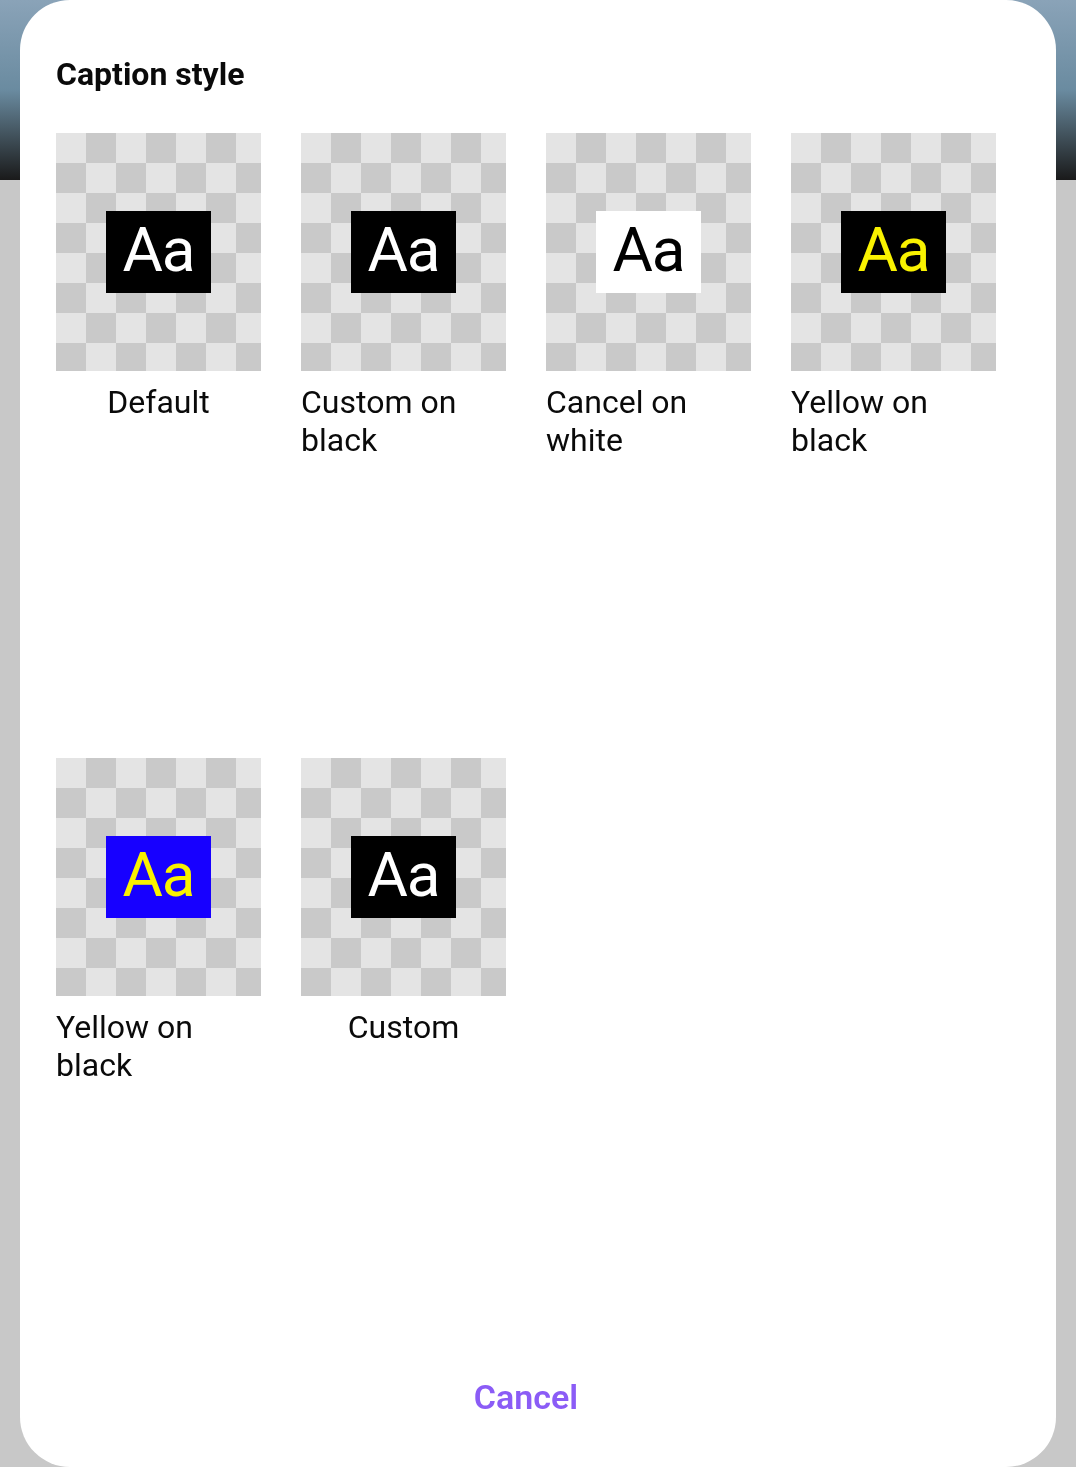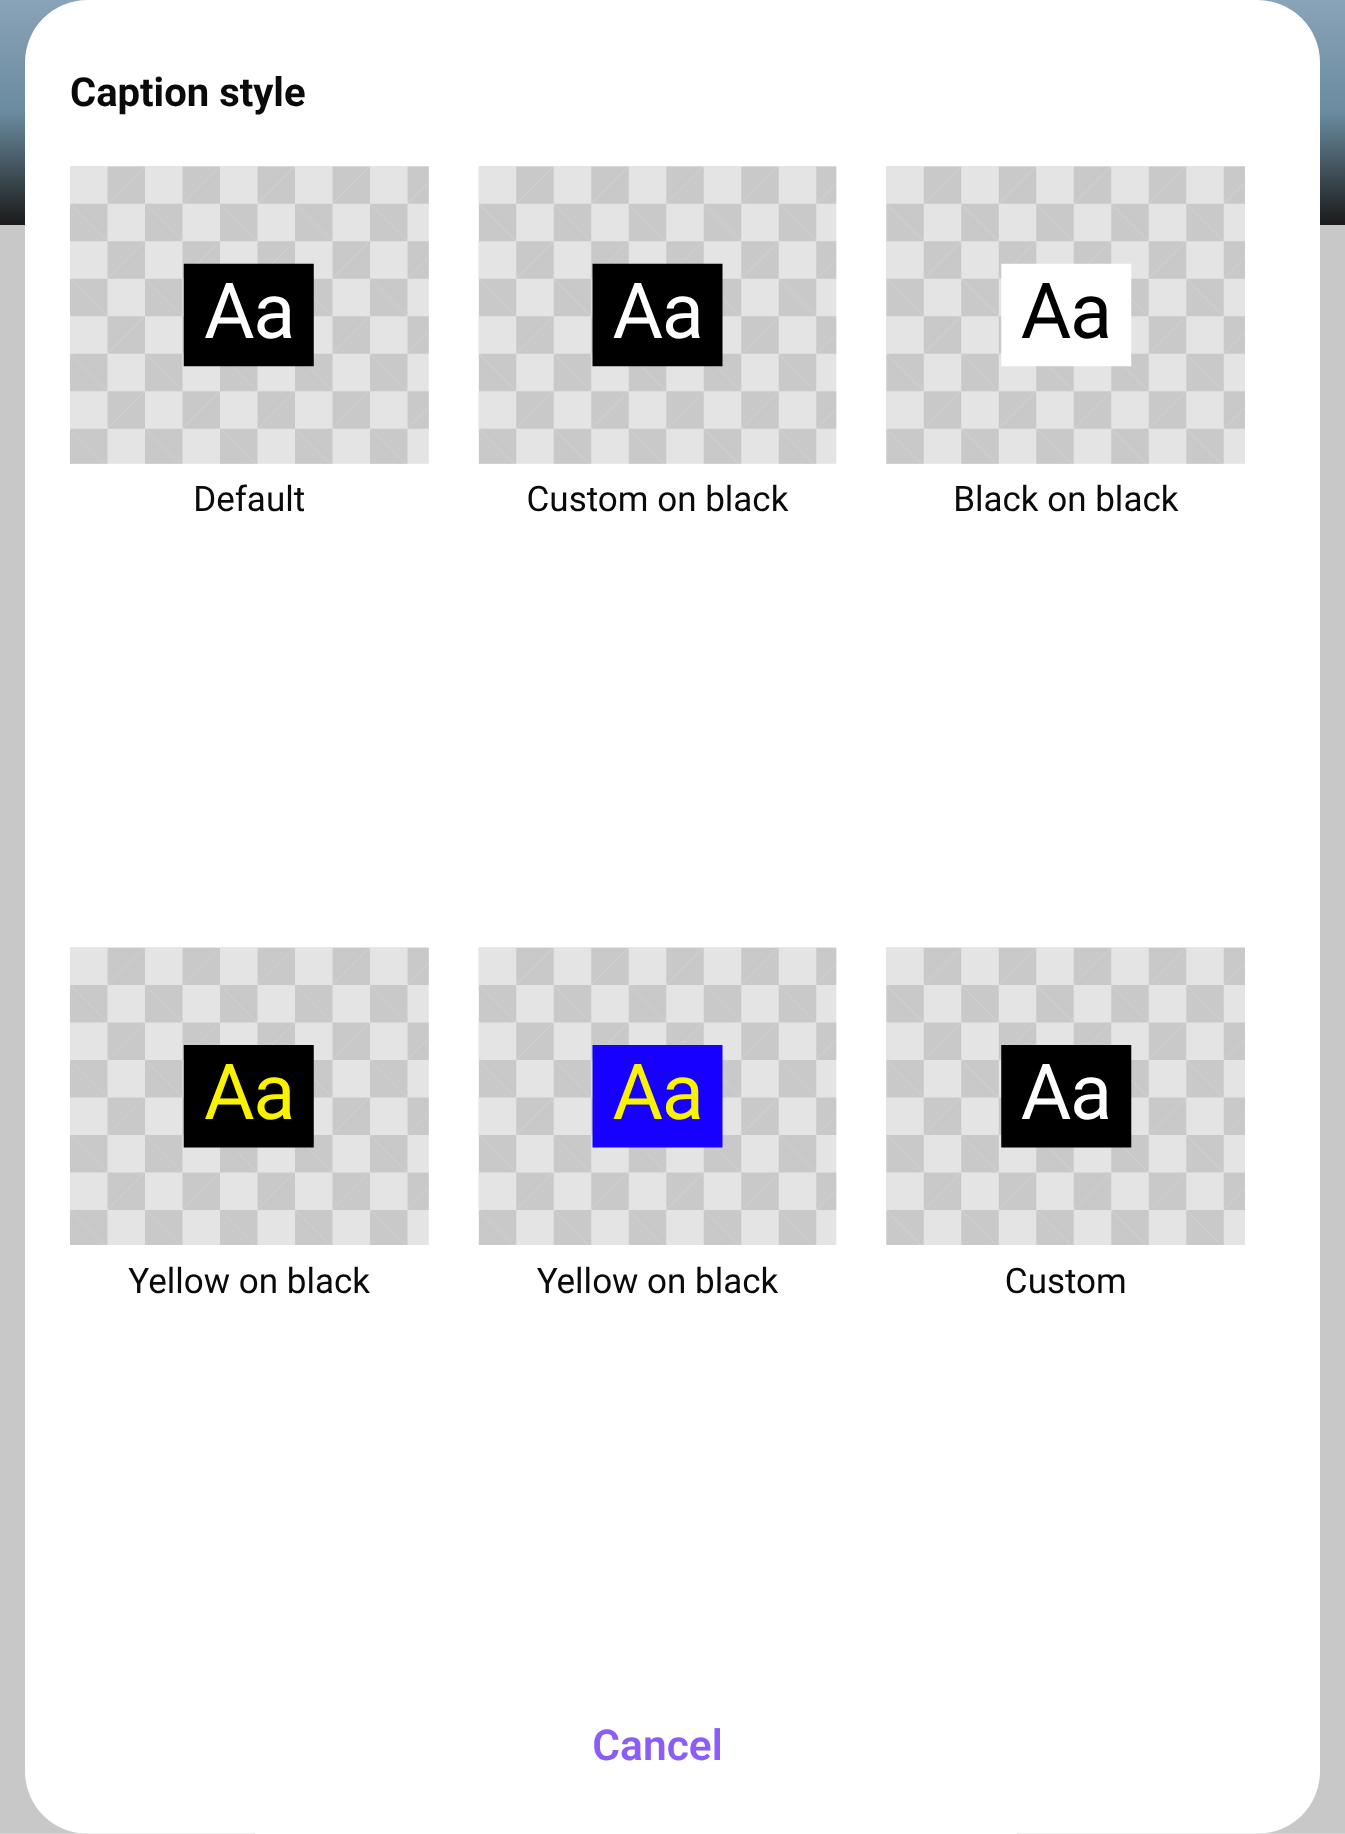--- a/index.html
+++ b/index.html
@@ -44,21 +44,21 @@
     
     .dialog-title {
       font-size: 32px;
       font-weight: 700;
       color: #0a0a0a;
       margin-bottom: 40px;
     }
     
     .options-grid {
       display: grid;
-      grid-template-columns: 1fr 1fr 1fr;
+      grid-template-columns: 1fr 1fr 1fr 1fr;
       gap: 70px 40px;
       flex: 1;
     }
     
     .option-card {
       display: flex;
       flex-direction: column;
       align-items: center;
       cursor: pointer;
     }
@@ -118,24 +118,24 @@
       color: #f9f200;
     }
     
     .sample-custom {
       background: #000000;
       color: #ffffff;
     }
     
     .option-label {
       margin-top: 12px;
-      font-size: 28px;
+      font-size: 32px;
       font-weight: 400;
       color: #0a0a0a;
-      text-align: center;
+      text-align: left;
     }
     
     .cancel-button {
       margin-top: 50px;
       text-align: center;
       font-size: 34px;
       font-weight: 600;
       color: #8b5cf6;
       padding: 15px 0 10px 0;
       cursor: pointer;
@@ -168,21 +168,21 @@
       </div>
       <div class="option-label">Custom on black</div>
     </div>
 
     <div class="option-card">
       <div class="preview">
         <div class="sample-box sample-black-white">
           <span class="sample-text">Aa</span>
         </div>
       </div>
-      <div class="option-label">Black on black</div>
+      <div class="option-label">Cancel on white</div>
     </div>
 
     <div class="option-card">
       <div class="preview">
         <div class="sample-box sample-yellow-black">
           <span class="sample-text">Aa</span>
         </div>
       </div>
       <div class="option-label">Yellow on black</div>
     </div>

